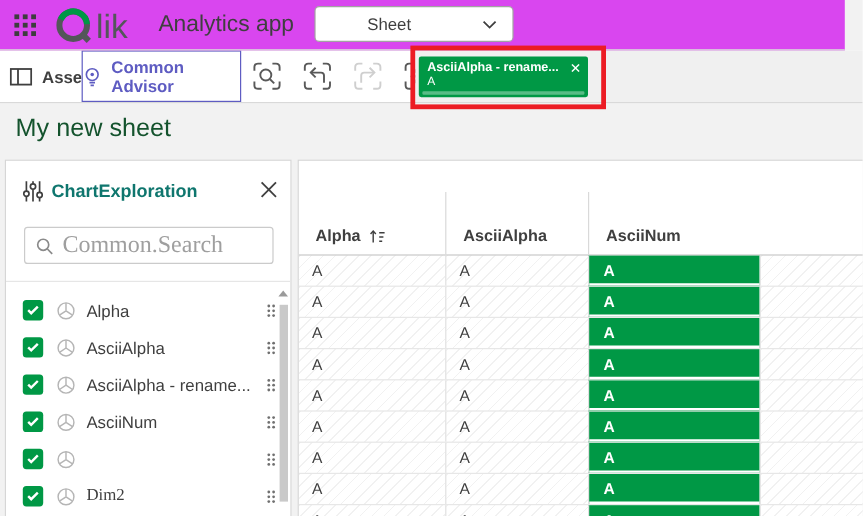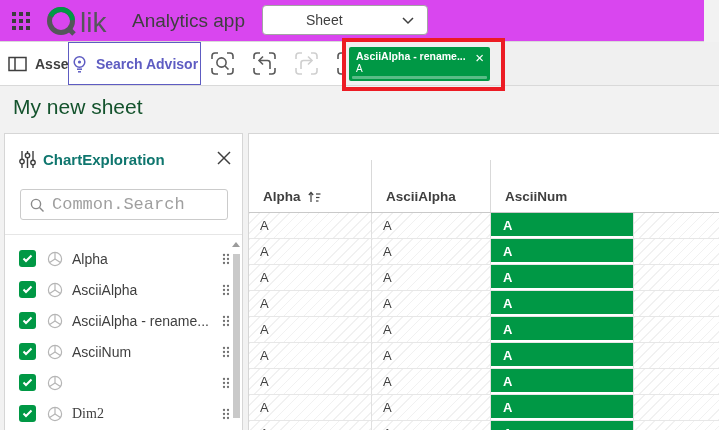--- a/index.html
+++ b/index.html
@@ -37,21 +37,21 @@
   .sheet-title { position:absolute; left:13px; top:9px; font-size:21px; color:#14532d; }
 
   
   .panel { position:absolute; left:4px; top:133px; width:239px; height:310px; background:#fff; border:1px solid #d6d6d6; }
   .panel-head { position:relative; height:52px; }
   .panel-head .sliders { position:absolute; left:14px; top:16px; }
   .panel-head .ttl { position:absolute; left:38px; top:17px; font-size:15px; font-weight:700; color:#0f766e; }
   .panel-head .close { position:absolute; right:9px; top:15px; width:18px; height:18px; cursor:pointer; }
   .search-box { position:absolute; left:15px; top:55px; width:208px; height:31px; border:1px solid #cbcbcb; border-radius:3px; background:#fff; }
   .search-box svg { position:absolute; left:9px; top:8px; }
-  .search-box input { position:absolute; left:31px; top:1px; width:170px; height:27px; border:0; outline:0; font-size:17px; color:#3f3f3f; font-family:Liberation Mono, monospace; background:transparent; }
+  .search-box input { position:absolute; left:31px; top:1px; width:170px; height:27px; border:0; outline:0; font-size:20px; color:#3f3f3f; font-family:Liberation Serif, serif; background:transparent; }
   .search-box input::placeholder { color:#9f9f9f; }
   .field-list { position:absolute; left:0; top:100px; right:0; bottom:0; border-top:1px solid #e6e6e6; padding-top:8px; overflow:hidden; }
   .field-item { height:31px; display:flex; align-items:center; padding:0 30px 0 14px; cursor:pointer; }
   .cbx { width:17px; height:17px; border-radius:3px; background:#009845; display:flex; align-items:center; justify-content:center; margin-right:11px; flex:none; cursor:pointer; }
   .field-item .cube { margin-right:9px; flex:none; }
   .field-item .lbl { font-size:14px; color:#3f3f3f; white-space:nowrap; overflow:hidden; flex:1; }
   .field-item .grip { position:absolute; right:12px; cursor:grab; }
   .panel-scroll { position:absolute; right:1px; top:104px; bottom:1px; width:9px; }
   .panel-scroll .up { position:absolute; left:0; top:4px; width:0; height:0; border-left:4px solid transparent; border-right:4px solid transparent; border-bottom:5px solid #9b9b9b; }
   .panel-scroll .thumb { position:absolute; left:1px; top:16px; width:7px; height:164px; background:#c9c9c9; cursor:pointer; }
@@ -112,21 +112,21 @@
       </svg>
       <span class="lbl">Assets</span>
     </div>
     <div class="ia-btn">
       <svg width="17" height="18" viewBox="0 0 17 18">
         <circle cx="8.5" cy="7" r="5.3" fill="none" stroke="#5e5cc2" stroke-width="1.5"></circle>
         <circle cx="8.5" cy="7" r="1.6" fill="#5e5cc2"></circle>
         <line x1="6" y1="14.2" x2="11" y2="14.2" stroke="#5e5cc2" stroke-width="1.5"></line>
         <line x1="7" y1="16.8" x2="10" y2="16.8" stroke="#5e5cc2" stroke-width="1.5"></line>
       </svg>
-      <span class="lbl">Search Advisor</span>
+      <span class="lbl">Common Advisor</span>
     </div>
     <div class="tools">
       <svg class="tool" viewBox="0 0 27 27">
         <g fill="none" stroke="#595959" stroke-width="1.6">
           <path d="M3,9 V6 Q3,3 6,3 H9"></path>
             <path d="M18,3 H21 Q24,3 24,6 V9"></path>
           <path d="M24,18 V21 Q24,24 21,24 H18"></path>
             <path d="M9,24 H6 Q3,24 3,21 V18"></path>
           <circle cx="12.5" cy="12.5" r="4.6"></circle>
             <line x1="16" y1="16" x2="19.5" y2="19.5"></line>

